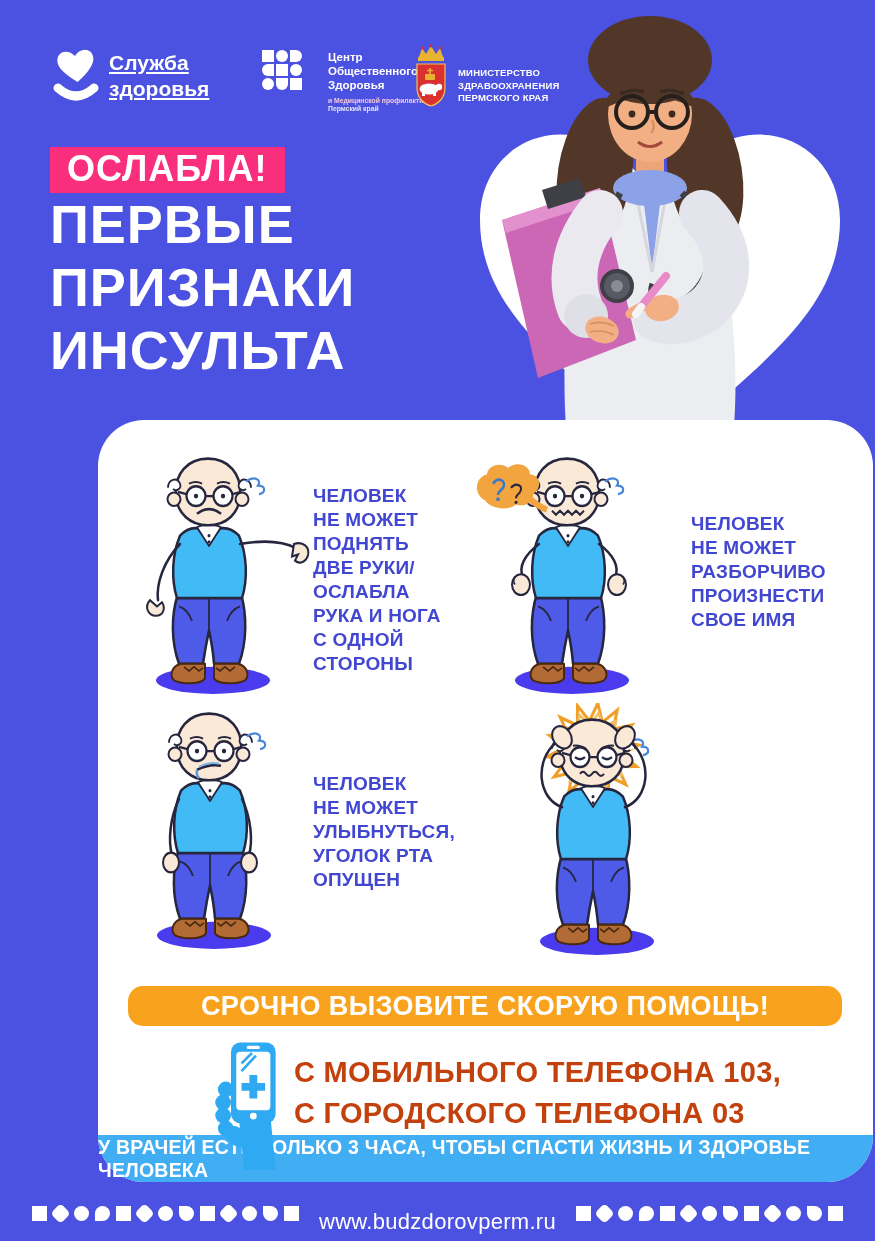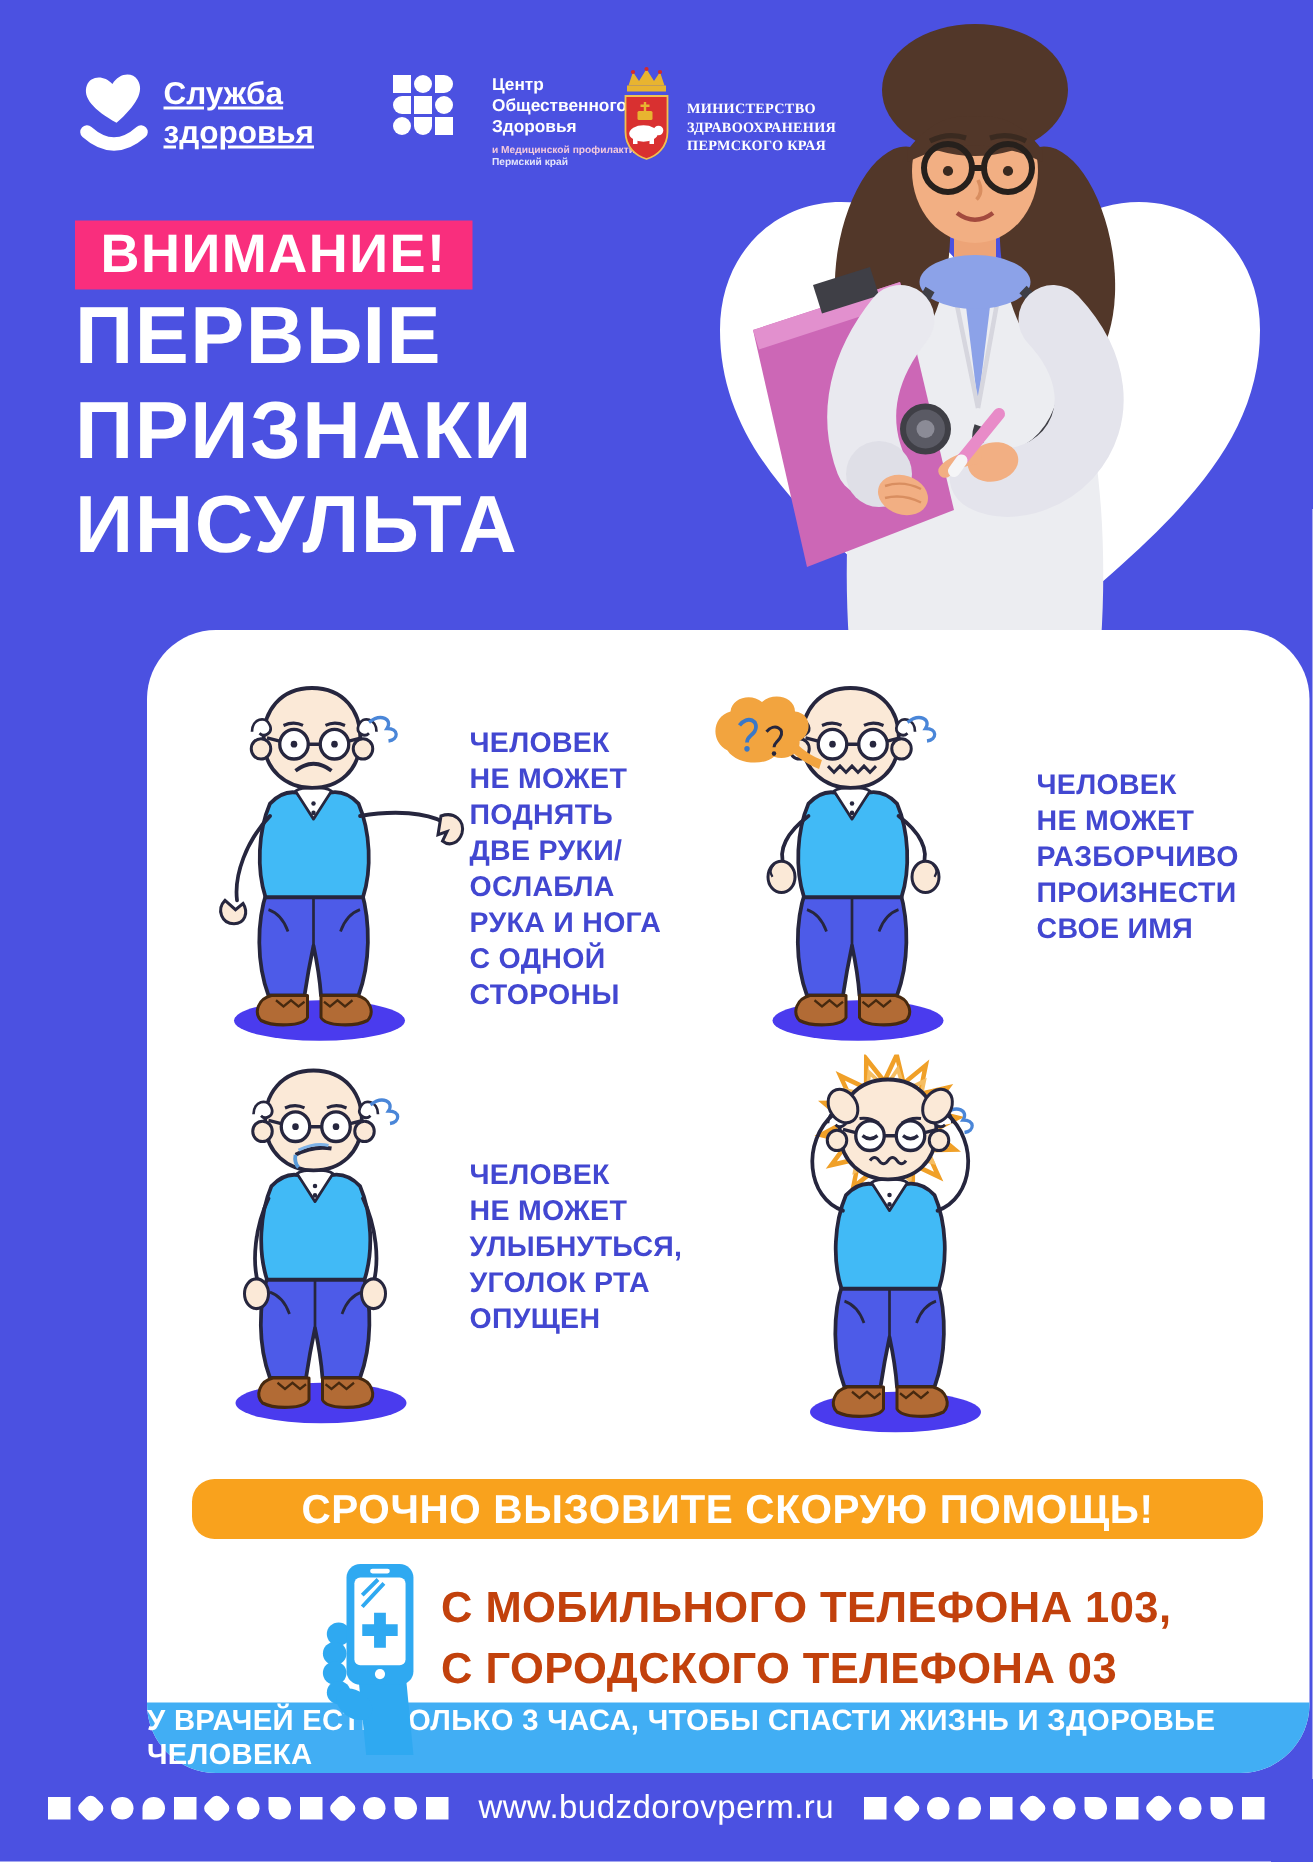--- a/index.html
+++ b/index.html
@@ -17,21 +17,21 @@
   .grid-logo .ci{border-radius:50%;}
   .grid-logo .hl{border-radius:50% 0 0 50%;}
   .grid-logo .hr{border-radius:0 50% 50% 0;}
   .grid-logo .hd{border-radius:0 0 50% 50%;}
   .logo-center-text{margin-left:26px;color:#fff;}
   .logo-center-main{font-size:11.5px;font-weight:700;line-height:14px;white-space:pre-line;}
   .logo-center-sub1{font-size:6.8px;margin-top:5px;color:#f3c9dd;font-weight:700;}
   .logo-center-sub2{font-size:6.8px;margin-top:1px;color:#fff;opacity:.85;font-weight:700;}
   .logo-ministry{left:414px;top:44px;display:flex;}
   .ministry-text{margin-left:10px;margin-top:23px;color:#fff;font-size:9.5px;
-      font-weight:700;line-height:12.5px;white-space:pre-line;letter-spacing:.2px;font-family:Liberation Serif, serif;}
+      font-weight:700;line-height:12.5px;white-space:pre-line;letter-spacing:.2px;}
 
   
   .doctor-wrap{left:450px;top:8px;width:425px;height:420px;}
   .attention-badge{left:50px;top:147px;background:#F92E7D;color:#fff;
       font-size:36px;font-weight:700;line-height:38px;padding:3px 17px 5px;
       letter-spacing:1px;}
   .poster-title{left:50px;top:193px;margin:0;color:#fff;font-size:54px;
       font-weight:700;line-height:63px;letter-spacing:1px;white-space:pre-line;width:420px;}
 
   
@@ -63,21 +63,21 @@
   
   .footer{left:0;top:1192px;width:875px;display:flex;align-items:center;
       justify-content:center;gap:20px;}
   .shape-row{display:flex;gap:6px;align-items:center;}
   .shape-row i{width:15px;height:15px;background:#fff;display:block;}
   .shape-row .sq{}
   .shape-row .fl{border-radius:30%;transform:rotate(45deg) scale(.96);}
   .shape-row .ci{border-radius:50%;}
   .shape-row .lf{border-radius:50% 50% 50% 0;}
   .shape-row .dr{border-radius:0 50% 50% 50%;}
-  .footer-url{color:#fff;font-size:22px;letter-spacing:.3px;}
+  .footer-url{color:#fff;font-size:22px;letter-spacing:.3px;margin-top:17px;}
 </style>
 </head>
 <body>
 
 <div class="abs logo-health">
   <svg width="48" height="58" viewBox="0 0 48 58">
     <path d="M24,36 C10,26 3,17 7,9 C10,3 19,3 24,10 C29,3 38,3 41,9 C45,17 38,26 24,36 Z" fill="#fff" transform="rotate(-6 24 20)"></path>
     <path d="M6,42 Q24,58 42,42" fill="none" stroke="#fff" stroke-width="9" stroke-linecap="round"></path>
   </svg>
   <div class="logo-health-text">Служба
@@ -170,21 +170,21 @@
 
   <ellipse cx="212" cy="300" rx="17" ry="13" fill="#F2AF83" transform="rotate(-12 212 300)"></ellipse>
   <path d="M200,297 q-14,2 -20,9" stroke="#F2AF83" stroke-width="9" fill="none" stroke-linecap="round"></path>
   <path d="M190,300 L216,268" stroke="#E88BC8" stroke-width="8" stroke-linecap="round"></path>
   <path d="M186,306 L191,299" stroke="#F5F5F7" stroke-width="8" stroke-linecap="round"></path>
 
   <circle cx="167" cy="278" r="15" fill="#5A5A64" stroke="#3F3F46" stroke-width="4"></circle>
   <circle cx="167" cy="278" r="6" fill="#8B8B96"></circle>
 </svg>
 
-<div class="abs attention-badge">ВНИМАНИЕ!</div>
+<div class="abs attention-badge">ОСЛАБЛА!</div>
 <h1 class="abs poster-title">ПЕРВЫЕ
 ПРИЗНАКИ
 ИНСУЛЬТА</h1>
 
 <section class="abs card">
   <div class="fig f0"><svg viewBox="0 0 200 245" preserveAspectRatio="none">
         <ellipse cx="101" cy="229" rx="57" ry="13" fill="#4A3BEE"></ellipse>
         <path d="M66,146 C59,166 59,192 67,213 L91,213 C93,200 95,190 97,181 C99,190 101,200 102,213 L127,213 C135,192 135,166 129,146 Z" fill="#4D5BE8" stroke="#26263e" stroke-width="2.5" stroke-linejoin="round"></path>
         <path d="M67,158 Q76,161 80,172 M128,158 Q119,161 115,172 M97,150 L97,181" fill="none" stroke="#26263e" stroke-width="1.8"></path>
         <path d="M69,213 C60,215 57,224 62,229 C70,233 90,233 93,227 L93,213 Z" fill="#B26B35" stroke="#46290F" stroke-width="2" stroke-linejoin="round"></path>

